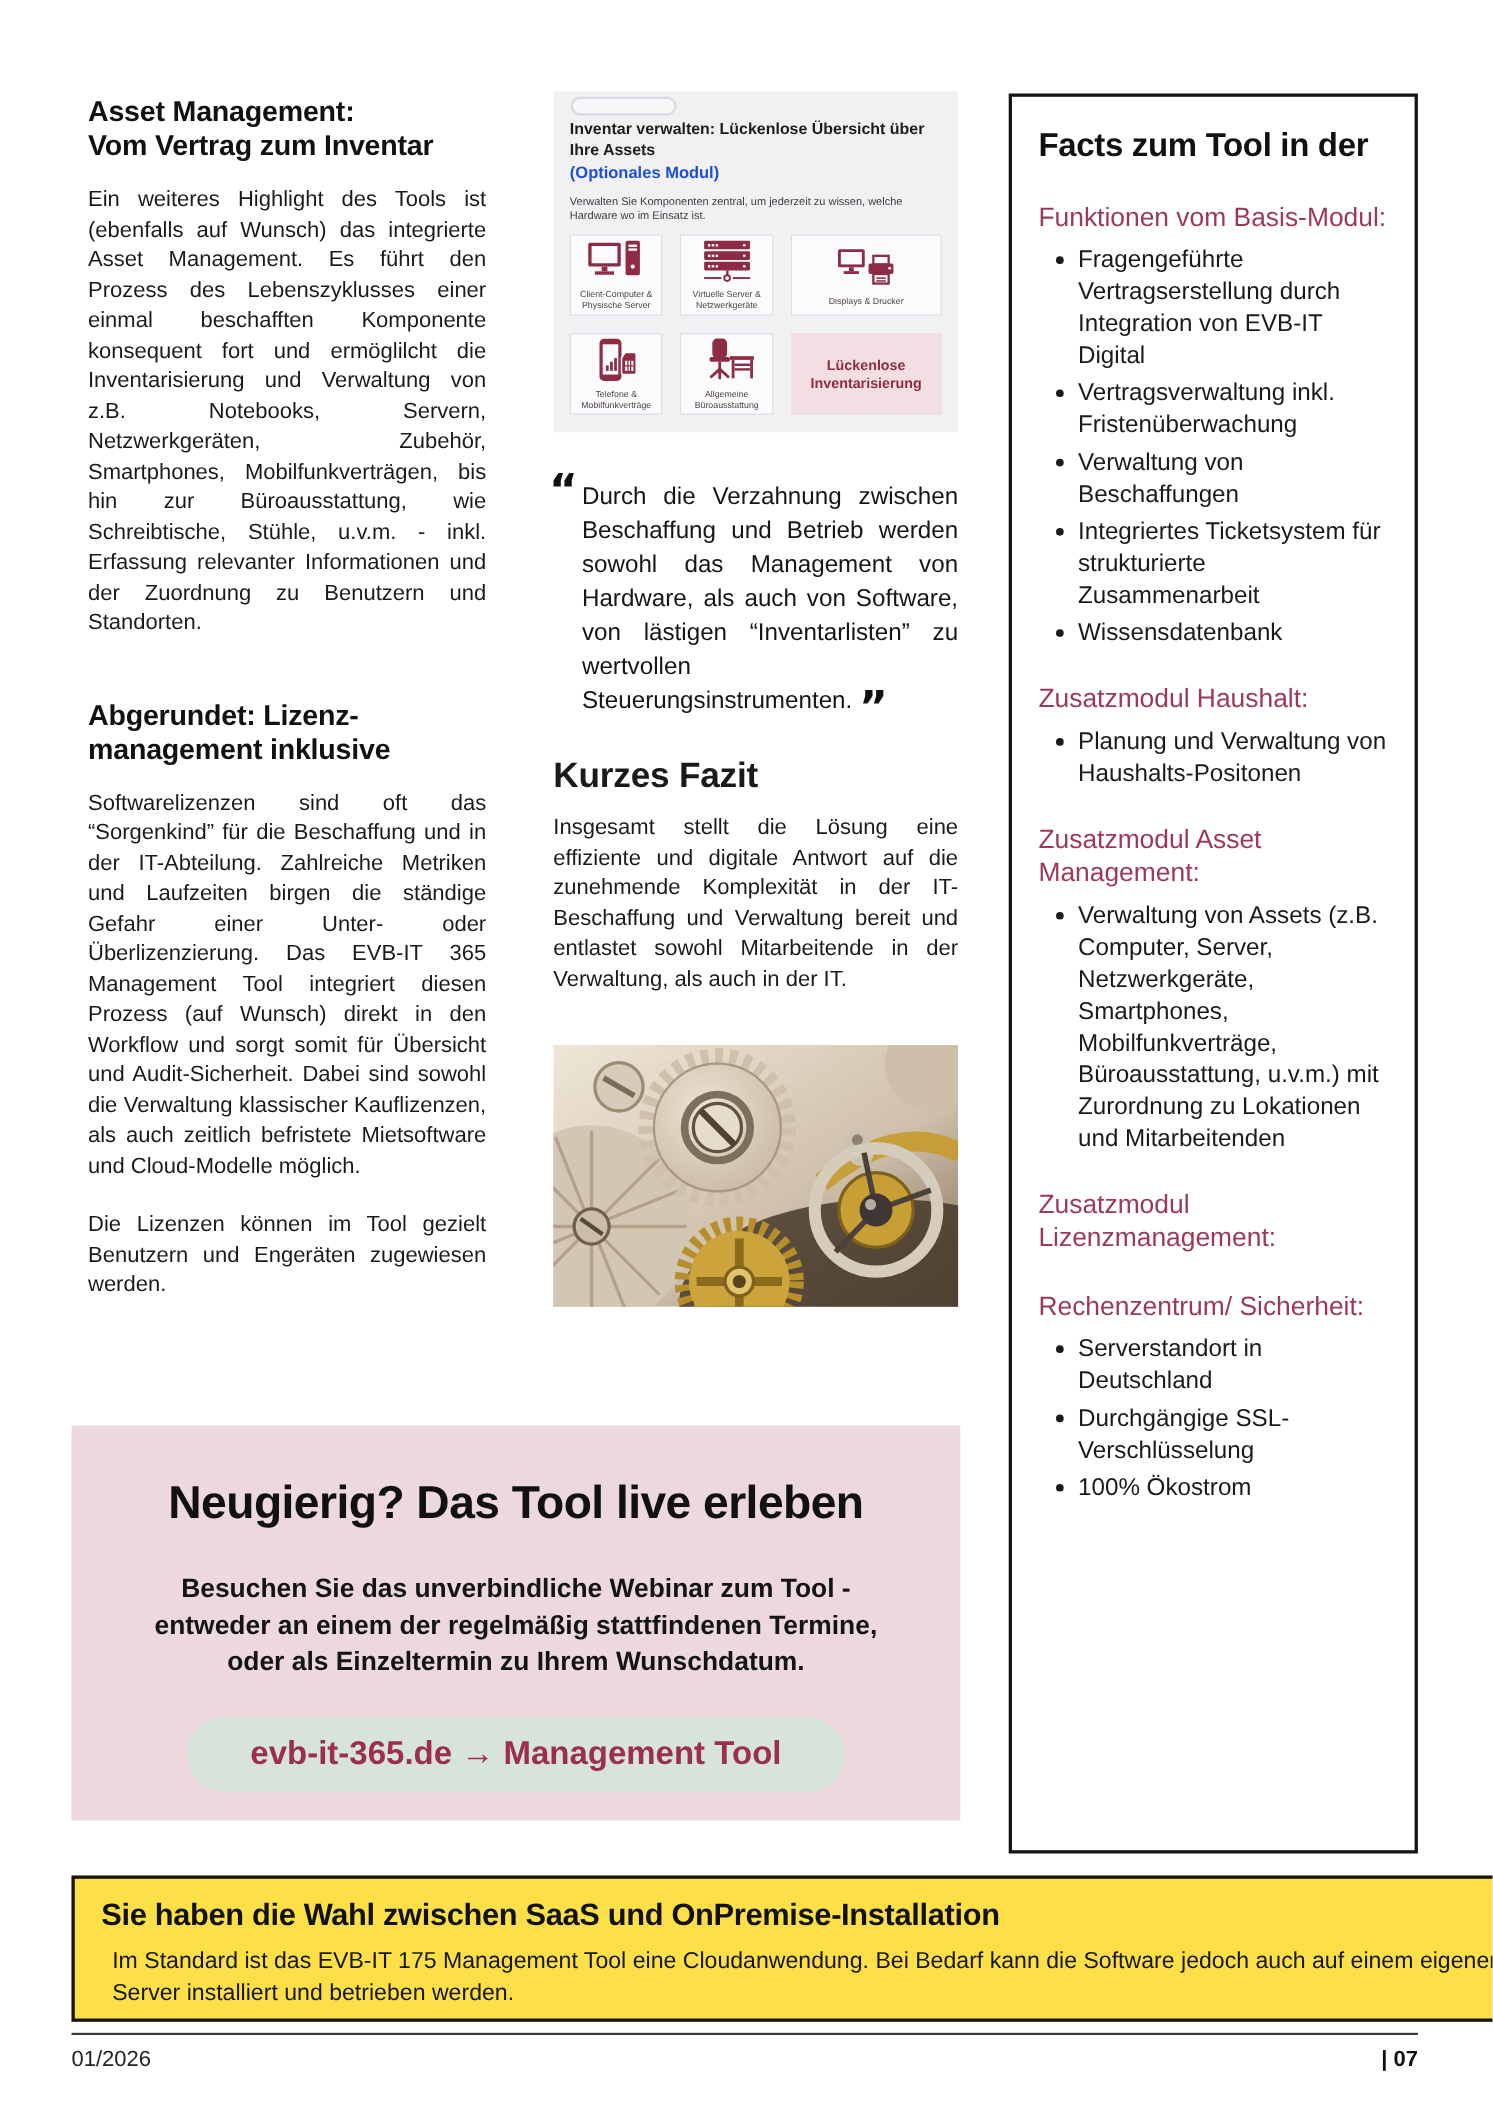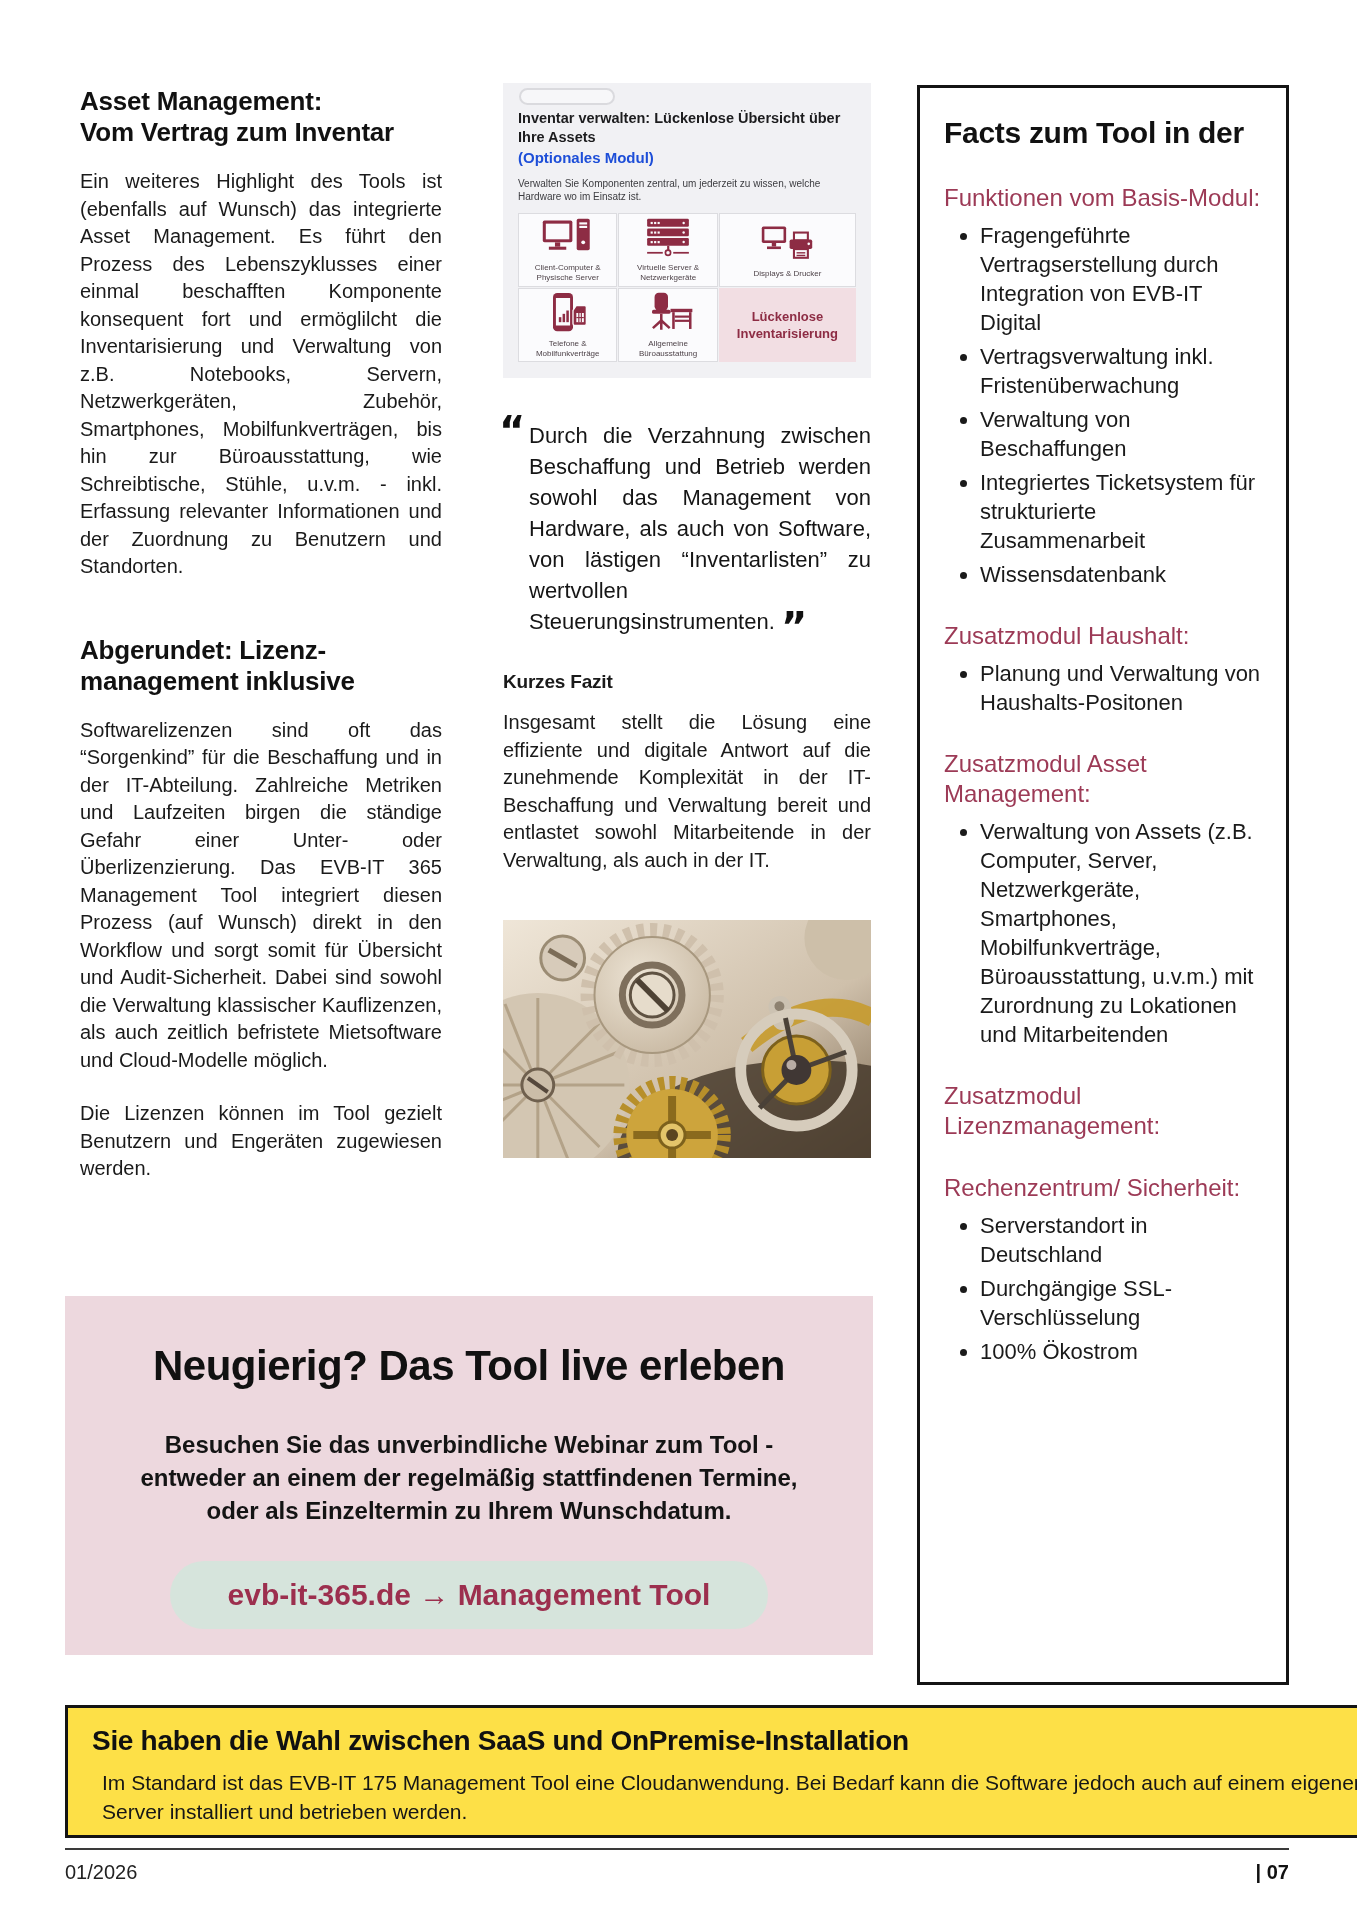--- a/index.html
+++ b/index.html
@@ -13,32 +13,32 @@
   .h2-gap{margin-top:54px;}
   .p-gap{margin-top:26px;}
 
   
   .col-mid{position:absolute;left:503px;top:83px;width:368px;}
   .panel{background:#f1f1f4;padding:26px 15px 16px;position:relative;box-sizing:border-box;}
   .panel-chrome{position:absolute;top:5px;left:16px;width:92px;height:13px;border:2px solid #dadade;border-radius:9px;background:#f7f7f9;}
   .panel-title{font-size:14.5px;font-weight:bold;color:#1c1c1e;line-height:19px;}
   .panel-optional{font-size:15px;font-weight:bold;color:#1d4ed8;line-height:21px;}
   .panel-desc{font-size:10px;color:#3c3c40;line-height:13px;margin-top:9px;width:312px;}
-  .tile-grid{display:grid;grid-template-columns:repeat(3,1fr);gap:1px;margin-top:10px;}
+  .tile-grid{display:grid;grid-template-columns:repeat(3,1fr);gap:16px;margin-top:10px;}
   .tile{background:#fbfbfd;border:1px solid #dcdce0;height:74px;display:flex;flex-direction:column;align-items:center;justify-content:center;padding:3px;box-sizing:border-box;}
   .tile-label{font-size:8px;color:#4e4349;margin-top:5px;text-align:center;line-height:10px;}
   .tile-hl{background:#f2dee3;border:1px solid #f2dee3;}
   .tile-hl-label{font-size:13px;font-weight:bold;color:#8d2c44;text-align:center;line-height:17px;padding:0 14px;}
   .tile-icon{height:42px;display:flex;align-items:center;}
 
   .quote{margin-top:42px;font-size:22px;line-height:31px;text-align:justify;padding-left:26px;position:relative;color:#151515;}
   .qmark{font-family:"DejaVu Sans", sans-serif;font-weight:bold;color:#111;}
   .qmark-open{position:absolute;left:-4px;top:-4px;font-size:40px;letter-spacing:-4px;}
   .qmark-close{font-size:40px;line-height:0;vertical-align:-12px;letter-spacing:-4px;}
-  .fazit-title{margin-top:34px;font-size:19px;font-weight:bold;letter-spacing:-0.2px;}
+  .fazit-title{margin-top:34px;font-size:32px;font-weight:bold;letter-spacing:-0.2px;}
   .fazit-text{font-size:20px;line-height:27.5px;text-align:justify;margin-top:16px;}
   .photo{margin-top:46px;width:368px;height:238px;display:block;}
 
   
   .facts{position:absolute;left:917px;top:85px;width:372px;height:1600px;border:3px solid #141414;box-sizing:border-box;padding:26px 24px 0 24px;background:#fff;}
   .facts-title{font-size:30px;line-height:37px;font-weight:bold;letter-spacing:-0.3px;color:#111;}
   .facts-h{font-size:24px;line-height:30px;color:#9c3a56;margin-top:32px;}
   .facts ul{margin:8px 0 0;padding-left:36px;}
   .facts li{font-size:22px;line-height:29px;margin-top:5px;color:#1a1a1a;}
 

